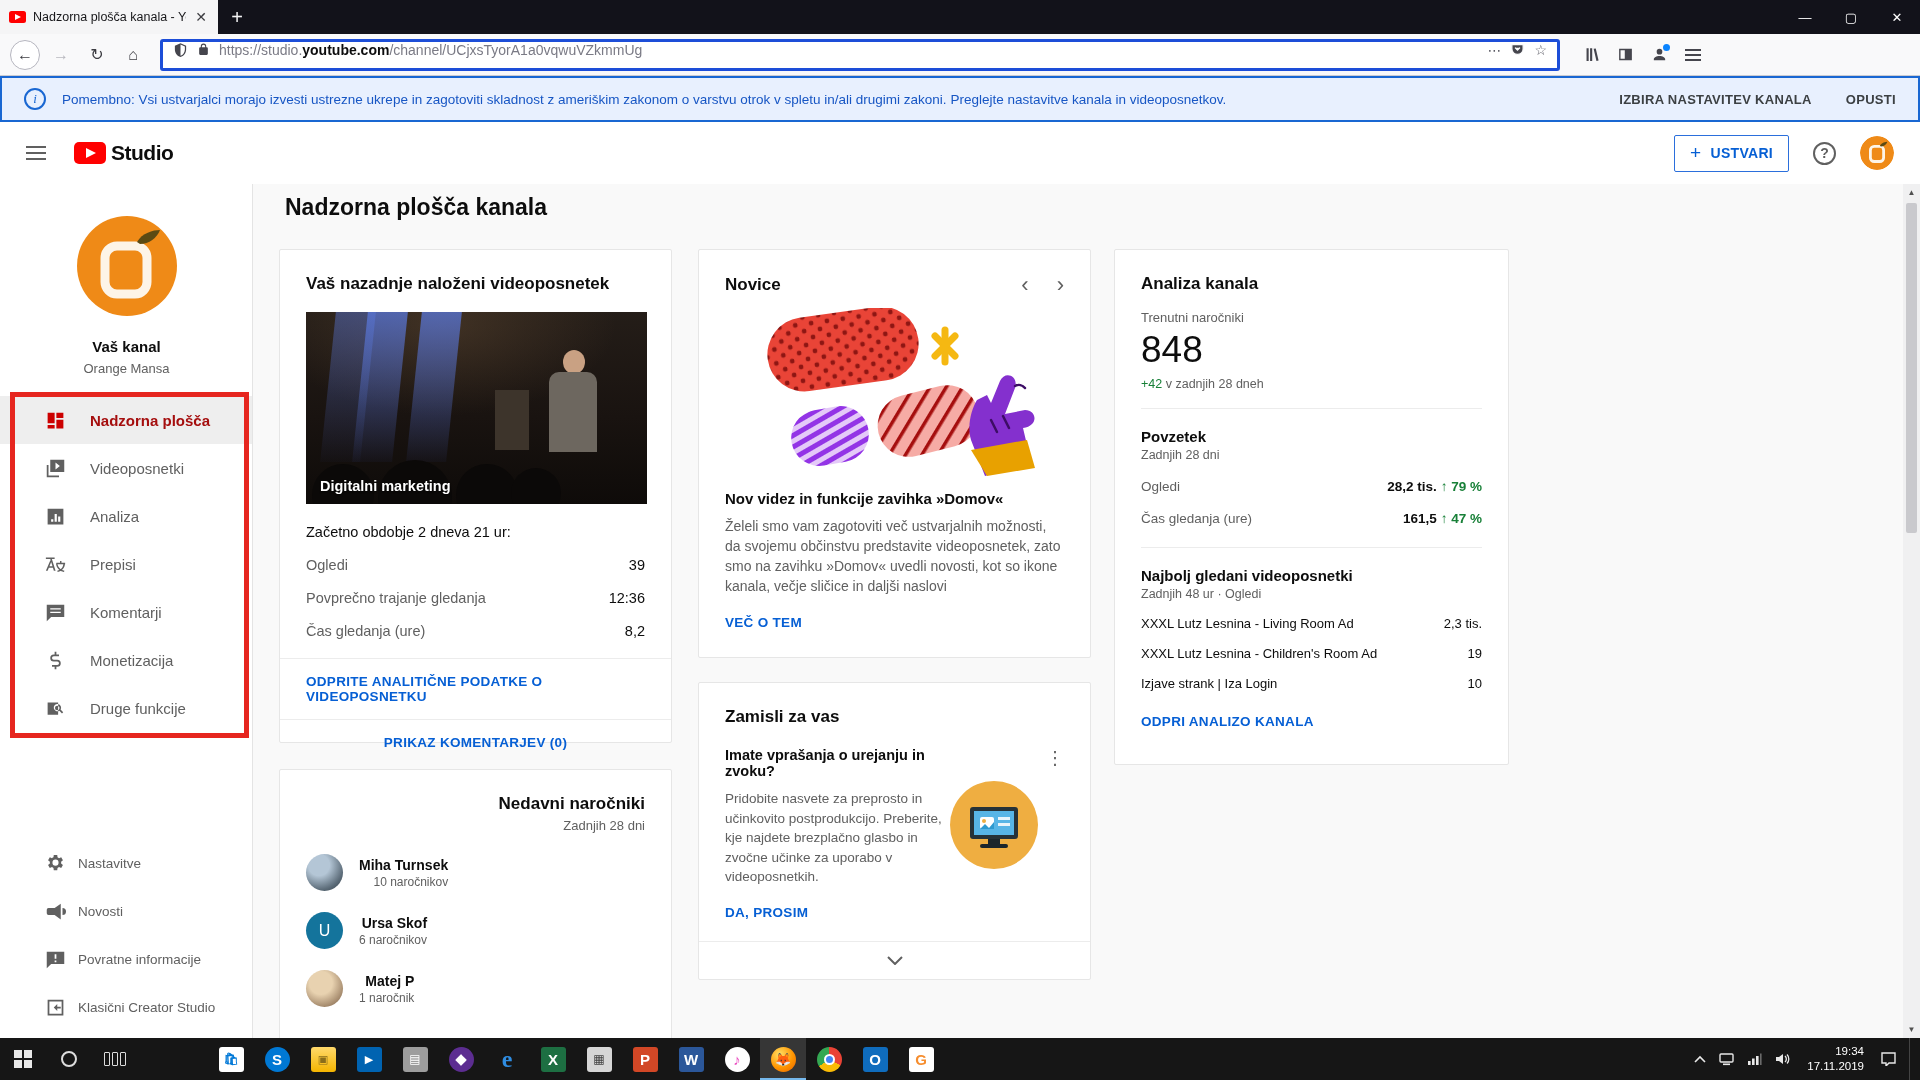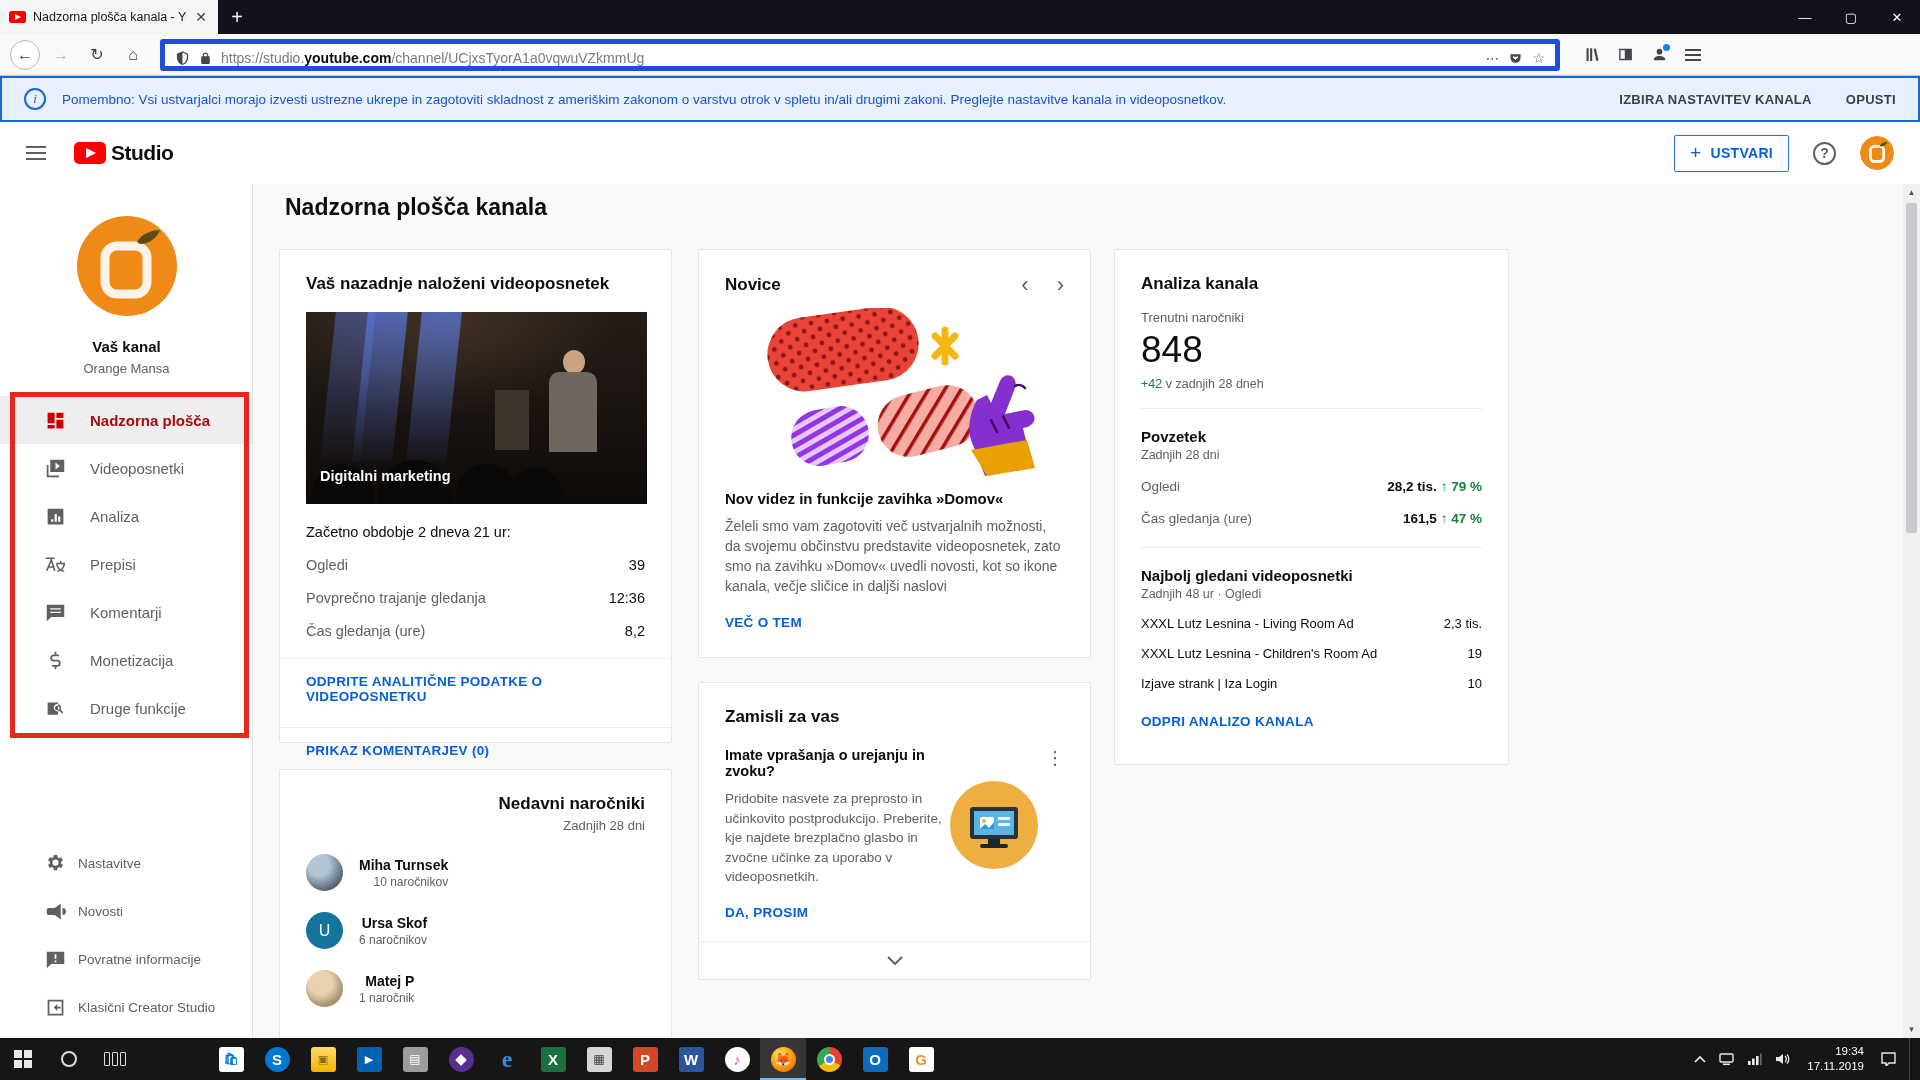--- a/index.html
+++ b/index.html
@@ -16,21 +16,21 @@
   .tab-close { color:#3c3c40; font-size:14px; padding:0 2px; }
   .newtab { color:#f5f5f6; font-size:20px; width:38px; display:flex; align-items:center; justify-content:center; font-weight:300; }
   .winctrls { margin-left:auto; display:flex; }
   .winctrl { width:46px; display:flex; align-items:center; justify-content:center; color:#fff; font-size:13px; }
 
   
   .navbar { position:absolute; top:34px; left:0; right:0; height:42px; background:#f9f9fa; border-bottom:1px solid #ccccd1; display:flex; align-items:center; padding:0 10px; gap:6px; }
   .navbtn { width:30px; height:30px; display:flex; align-items:center; justify-content:center; color:#3d3d42; font-size:16px; flex:0 0 auto; }
   .navbtn.back { border:1px solid #b6b6bf; border-radius:50%; background:#fff; }
   .navbtn.fwd { color:#b8b8bf; }
-  .urlbar { flex:1; max-width:1400px; height:32px; background:#fff; border:5px solid #1d4ed8; border-radius:3px; display:flex; align-items:flex-end; padding:0 10px; gap:9px; font-size:14px; color:#0c0c0d; margin:0 6px; }
+  .urlbar { flex:1; max-width:1400px; height:32px; background:#fff; border:3px solid #1d4ed8; border-radius:3px; display:flex; align-items:flex-start; padding:0 10px; gap:9px; font-size:14px; color:#0c0c0d; margin:0 6px; }
   .url-prefix,.url-path { color:#7a7a85; }
   .url-domain { color:#0c0c0d; font-weight:bold; }
   .url-text { white-space:nowrap; overflow:hidden; flex:1; }
   .urlbar .mini { color:#5a5a64; font-size:14px; flex:0 0 auto; }
   .nav-right { display:flex; align-items:center; gap:4px; margin-left:4px; }
   .iconbtn { width:30px; height:30px; display:flex; align-items:center; justify-content:center; color:#45454d; position:relative; }
   .iconbtn svg { width:17px; height:17px; fill:#45454d; }
   .blue-dot { position:absolute; top:4px; right:4px; width:7px; height:7px; border-radius:50%; background:#0a84ff; }
   .ham-lines, .ham-lines:before, .ham-lines:after { width:16px; height:2px; background:#45454d; position:relative; display:block; content:""; }
   .ham-lines:before { content:""; position:absolute; top:-5px; }
@@ -88,26 +88,26 @@
   .thumb { margin:18px 26px 0 26px; width:341px; height:192px; position:relative; background:linear-gradient(180deg,#241d18 0%,#191310 55%,#0e0b09 100%); overflow:hidden; }
   .beam { position:absolute; top:0; width:40px; height:150px; background:linear-gradient(180deg,rgba(90,120,220,.75),rgba(60,80,180,.06)); transform:skewX(-6deg); }
   .b1 { left:54px; } .b2 { left:108px; } .b3 { left:22px; opacity:.6; }
   .wallglow { position:absolute; left:0; top:0; right:0; height:120px; background:radial-gradient(ellipse at 40% 10%, rgba(120,90,60,.35), transparent 60%); }
   .head { position:absolute; bottom:-22px; width:62px; height:62px; border-radius:50%; background:#0b0908; }
   .h1{left:6px;} .h2{left:72px; width:74px;height:74px;bottom:-30px;} .h3{left:150px;} .h4{left:205px;width:50px;height:50px;bottom:-14px;}
   .speaker { position:absolute; right:48px; top:38px; width:52px; height:120px; }
   .spk-head { position:absolute; left:16px; top:0; width:22px; height:24px; border-radius:50%; background:#c9a183; }
   .spk-body { position:absolute; left:2px; top:22px; width:48px; height:80px; border-radius:10px 10px 0 0; background:#6d675f; }
   .podium { position:absolute; right:118px; top:78px; width:34px; height:60px; background:#3d342b; }
-  .thumb-caption { position:absolute; left:14px; bottom:20px; color:#fff; font-size:14.5px; font-weight:bold; text-shadow:0 1px 2px rgba(0,0,0,.8); }
+  .thumb-caption { position:absolute; left:14px; bottom:10px; color:#fff; font-size:14.5px; font-weight:bold; text-shadow:0 1px 2px rgba(0,0,0,.8); }
   .period { margin:20px 26px 0 26px; font-size:14.5px; color:#0d0d0d; }
   .stat-row { margin:0 26px; display:flex; justify-content:space-between; font-size:14.5px; color:#606060; padding-top:17px; }
   .stat-val { color:#0d0d0d; }
   .card-linkrow { border-top:1px solid #ececec; margin-top:19px; padding:15px 26px; font-size:13.5px; font-weight:bold; color:#065fd4; letter-spacing:.3px; cursor:pointer; }
-  .card-linkrow + .card-linkrow { margin-top:8px; }
+  .card-linkrow + .card-linkrow { margin-top:0;text-align:center; }
 
   
   #card-subs { left:279px; top:585px; width:393px; height:300px;text-align:right; }
   .subs-sub { margin-top:4px; font-size:13px; color:#606060; }
   .sub-row { display:flex; align-items:center; gap:16px; margin-top:21px; }
   .sub-avatar { width:37px; height:37px; border-radius:50%; flex:0 0 auto; display:flex; align-items:center; justify-content:center; color:#fff; font-size:16px; }
   .av-photo1 { background:radial-gradient(circle at 35% 30%, #b4c6d6 0 30%, #5b6b78 70%, #2e3840); }
   .av-blue { background:#14749c; }
   .av-photo2 { background:radial-gradient(circle at 40% 35%, #e8d2b0 0 35%, #a08568 75%, #5d4a36); }
   .sub-name { font-size:14px; color:#0d0d0d; font-weight:bold; }

